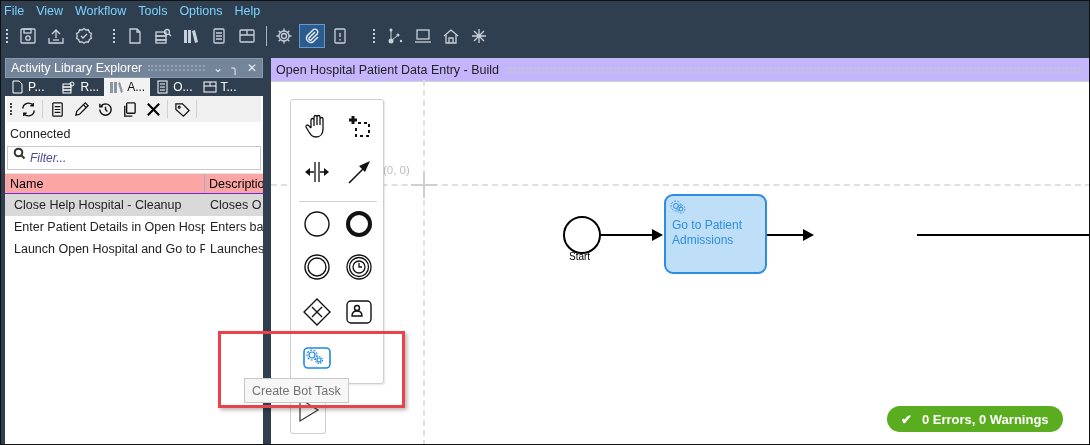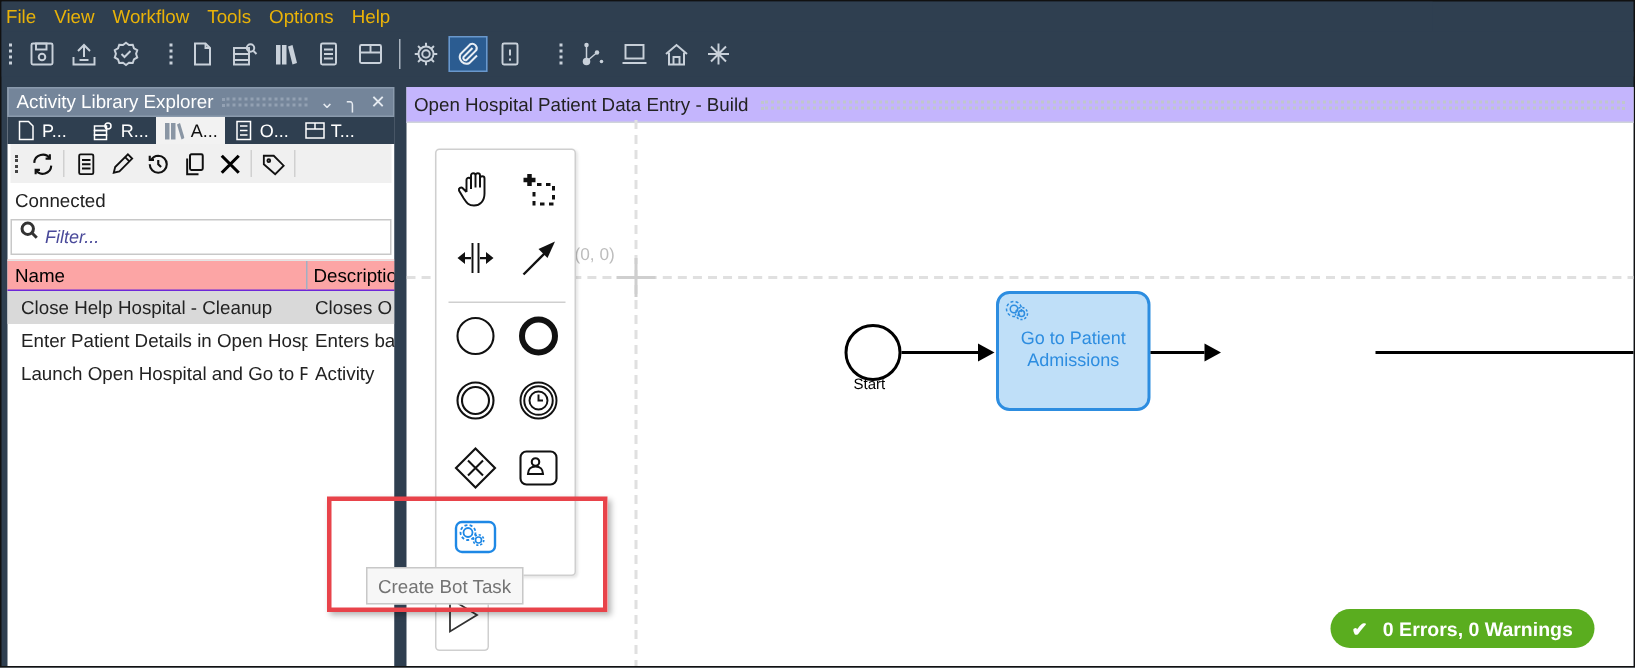--- a/index.html
+++ b/index.html
@@ -7,21 +7,21 @@
     body {
       font-family: "Liberation Sans", sans-serif;
       font-size: 12px;
       background: #2f3f50;
       position: relative;
       border: 1px solid #111;
     }
     
     .menubar {
       position: absolute; left: 0; top: 0; width: 954px; height: 20px;
-      background: #2f3f50; color: #eab308; display: flex; align-items: center;
+      background: #2f3f50; color: #7dd3fc; display: flex; align-items: center;
       padding-left: 3px;
     }
     .menubar .menu { font-size: 12.5px; margin-right: 12px; cursor: default; }
     
     .toolbar {
       position: absolute; left: 0; top: 20px; width: 1090px; height: 30px;
       background: #2f3f50; display: flex; align-items: center; padding-left: 3px;
     }
     .tb-grip { width: 3px; height: 14px; border-left: 2px dotted #c9d1da; margin: 0 6px 0 2px; }
     .tb-sep { width: 1px; height: 20px; background: #aab4bf; margin: 0 4px; }
@@ -98,21 +98,21 @@
       border-radius: 0 0 3px 3px;
     }
 
     
     .start-event { position: absolute; left: 292px; top: 136px; width: 38px; height: 38px; border: 2px solid #000; border-radius: 50%; background: #fff; }
     .start-label { position: absolute; left: 298px; top: 171px; font-size: 10px; color: #000; }
     .arrow { position: absolute; height: 2px; background: #000; }
     .arrowhead { position: absolute; width: 0; height: 0; border-top: 6px solid transparent; border-bottom: 6px solid transparent; border-left: 11px solid #000; }
     .task {
       position: absolute; width: 103px; height: 80px; background: #bfdff8; border: 2px solid #2d8de0; border-radius: 9px;
-      color: #2d8de0; font-size: 12px; text-align: center; display: flex; align-items: center; justify-content: center; line-height: 15px;
+      color: #2d8de0; font-size: 12px; text-align: left; display: flex; align-items: center; justify-content: center; line-height: 15px;
     }
     .task .gear { position: absolute; left: 3px; top: 3px; width: 20px; height: 18px; }
     .task .label { padding: 0 6px; margin-top: -2px; }
 
     
     .status-badge {
       position: absolute; left: 616px; top: 326px; height: 26px; padding: 0 14px; background: #5aad1f;
       border-radius: 13px; color: #fff; font-weight: bold; font-size: 13px; display: flex; align-items: center;
     }
     .status-badge .chk { margin-right: 10px; font-size: 13px; }
@@ -356,21 +356,21 @@
     <div class="lp-row selected">
       <div class="c1">Close Help Hospital - Cleanup</div>
       <div class="c2">Closes O</div>
     </div>
     <div class="lp-row">
       <div class="c1">Enter Patient Details in Open Hospit</div>
       <div class="c2">Enters ba</div>
     </div>
     <div class="lp-row">
       <div class="c1">Launch Open Hospital and Go to Pa</div>
-      <div class="c2">Activity</div>
+      <div class="c2">Launches</div>
     </div>
   </div>
 </div>
 
 <div class="splitter"></div>
 
 <div class="doc-panel">
   <div class="doc-title">
     <span>Open Hospital Patient Data Entry - Build</span>
     <span class="dots"></span>

